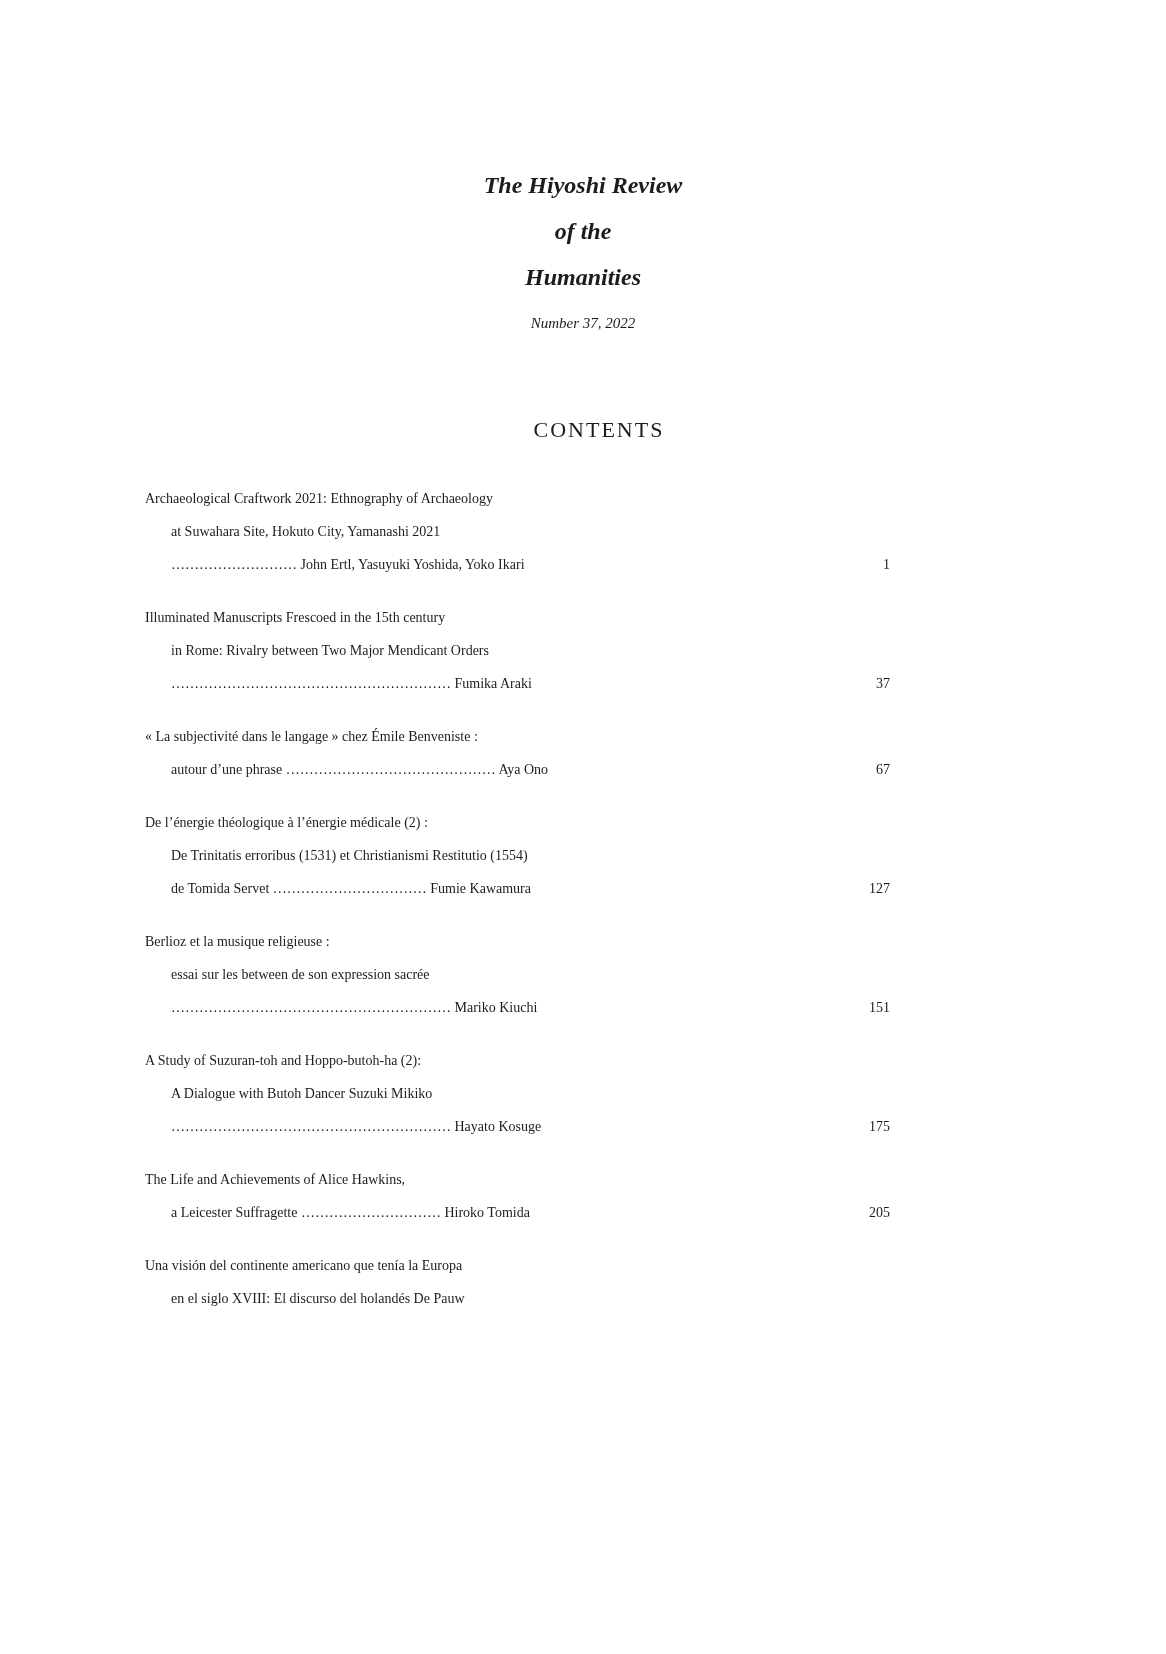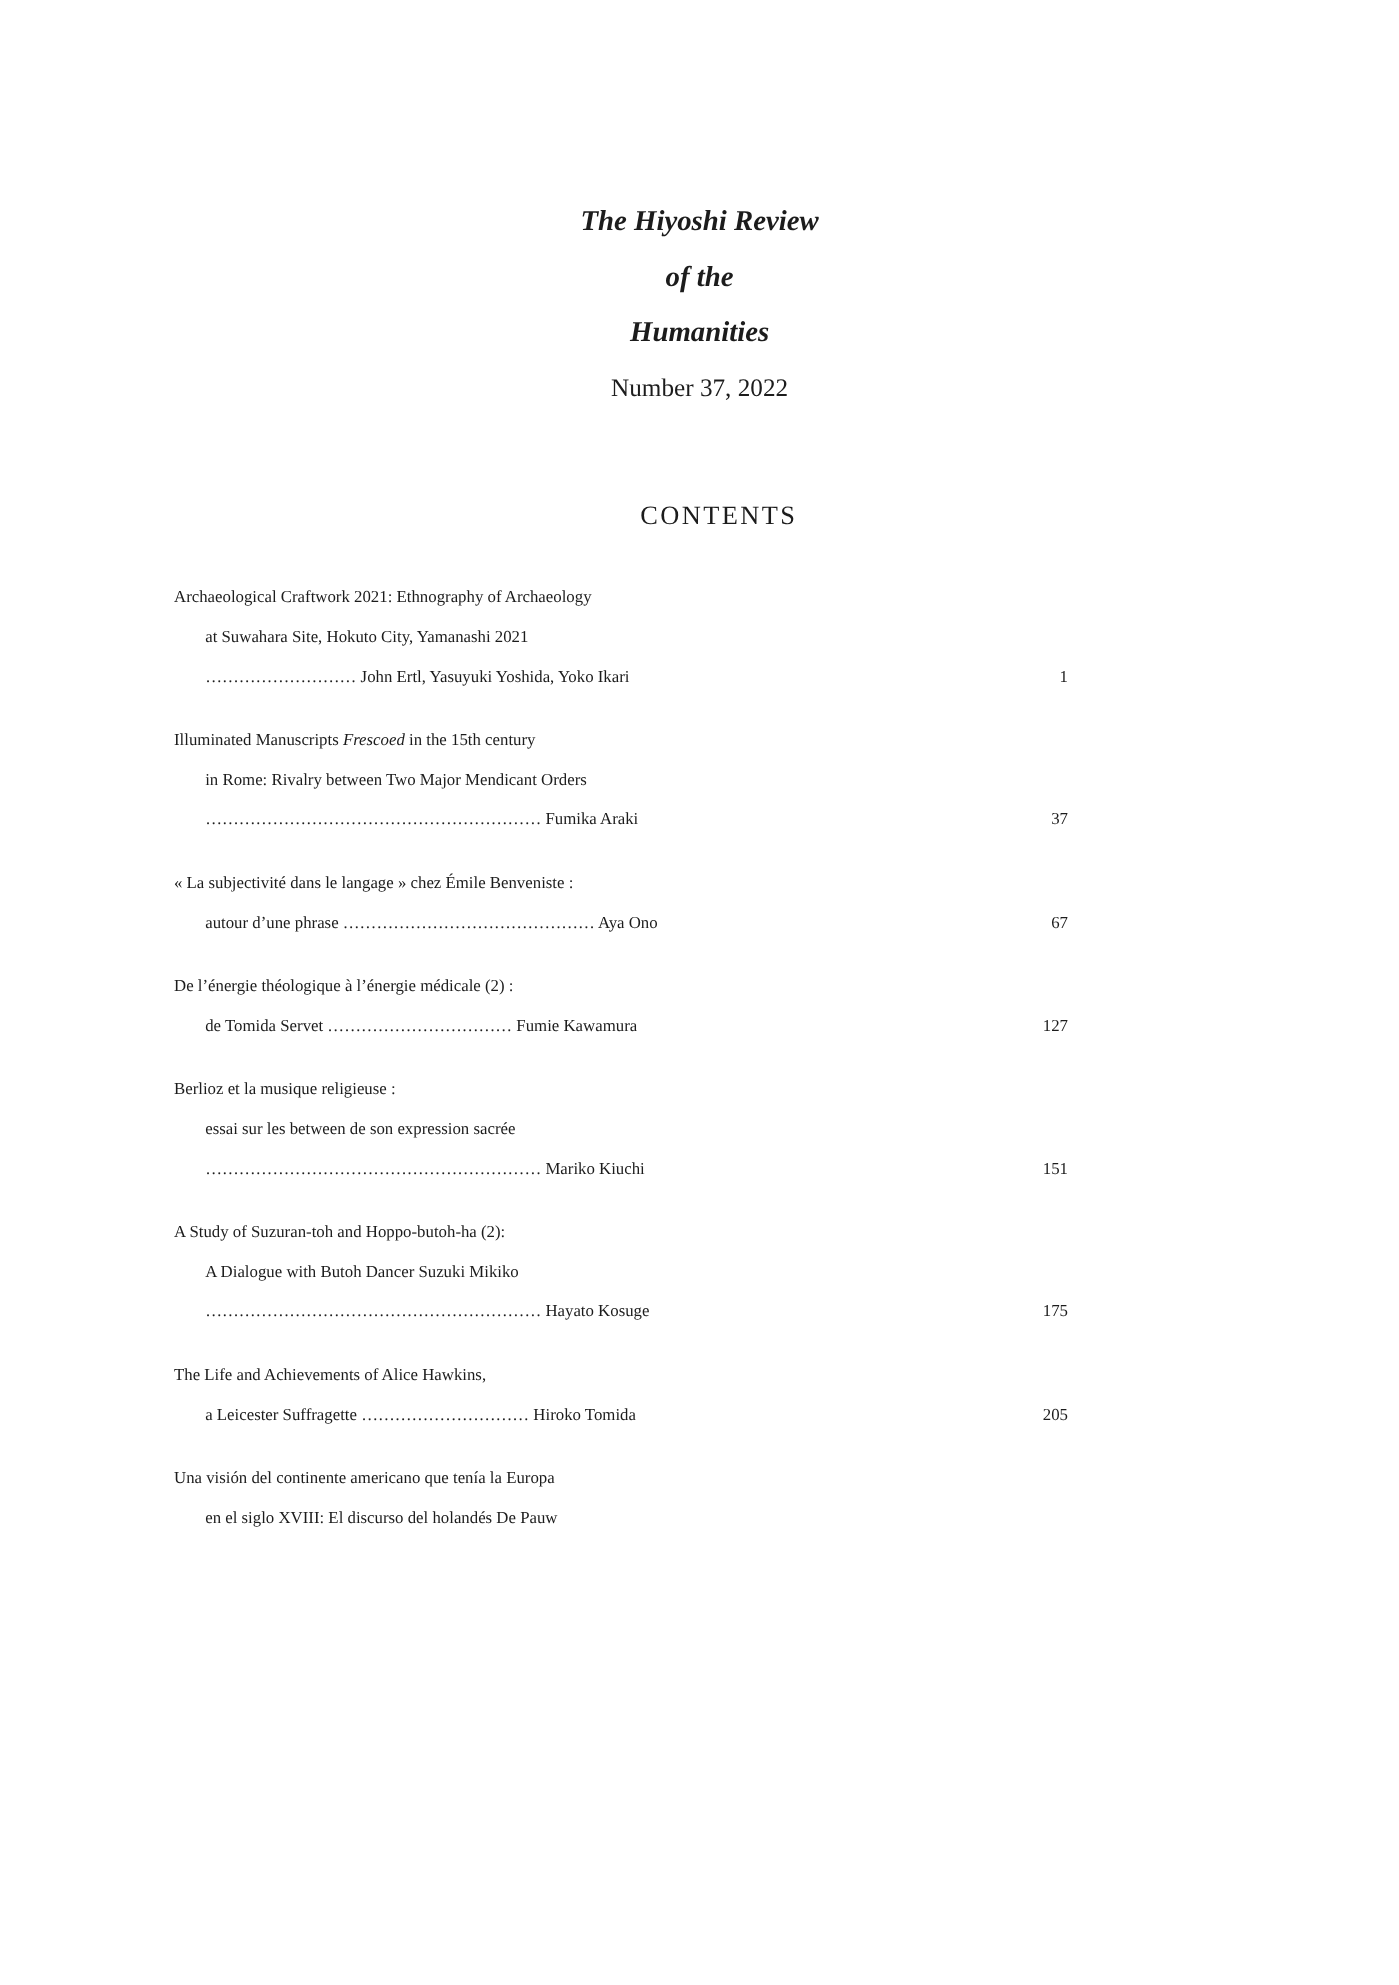--- a/index.html
+++ b/index.html
@@ -25,21 +25,22 @@
     padding-top: 162px;
     text-align: center;
   }
   .title-line {
     font-size: 24px;
     font-weight: bold;
     font-style: italic;
     line-height: 46px;
   }
   .issue-line {
-    font-size: 21px;
+    font-size: 15px;
+    font-style: italic;
     line-height: 46px;
   }
   .contents-heading {
     margin: 72px 0 0 0;
     text-align: center;
     font-size: 22px;
     font-weight: normal;
     letter-spacing: 2px;
     line-height: 24px;
     padding-left: 32px;
@@ -59,21 +60,20 @@
   }
   .line.indent .line-text {
     padding-left: 26px;
   }
   .line-text {
     flex: 1 1 auto;
     white-space: nowrap;
     overflow: hidden;
   }
   .it {
-    font-style: italic;
   }
   .page-num {
     flex: 0 0 52px;
     text-align: right;
   }
 </style>
 </head>
 <body>
 
 <div class="page">
@@ -124,20 +124,24 @@
           <span class="line-text"><span>autour d’une phrase  ……………………………………… Aya Ono</span></span>
           <span class="page-num">67</span>
         </div>
       </div>
       <div class="entry">
         <div class="line">
           <span class="line-text"><span>De l’énergie théologique à l’énergie médicale (2) :</span></span>
           <span class="page-num"></span>
         </div>
         <div class="line indent">
+          <span class="line-text"><span class="it">De Trinitatis erroribus</span><span> (1531) et </span><span class="it">Christianismi Restitutio</span><span> (1554)</span></span>
+          <span class="page-num"></span>
+        </div>
+        <div class="line indent">
           <span class="line-text"><span>de Tomida Servet  …………………………… Fumie Kawamura</span></span>
           <span class="page-num">127</span>
         </div>
       </div>
       <div class="entry">
         <div class="line">
           <span class="line-text"><span>Berlioz et la musique religieuse :</span></span>
           <span class="page-num"></span>
         </div>
         <div class="line indent">

